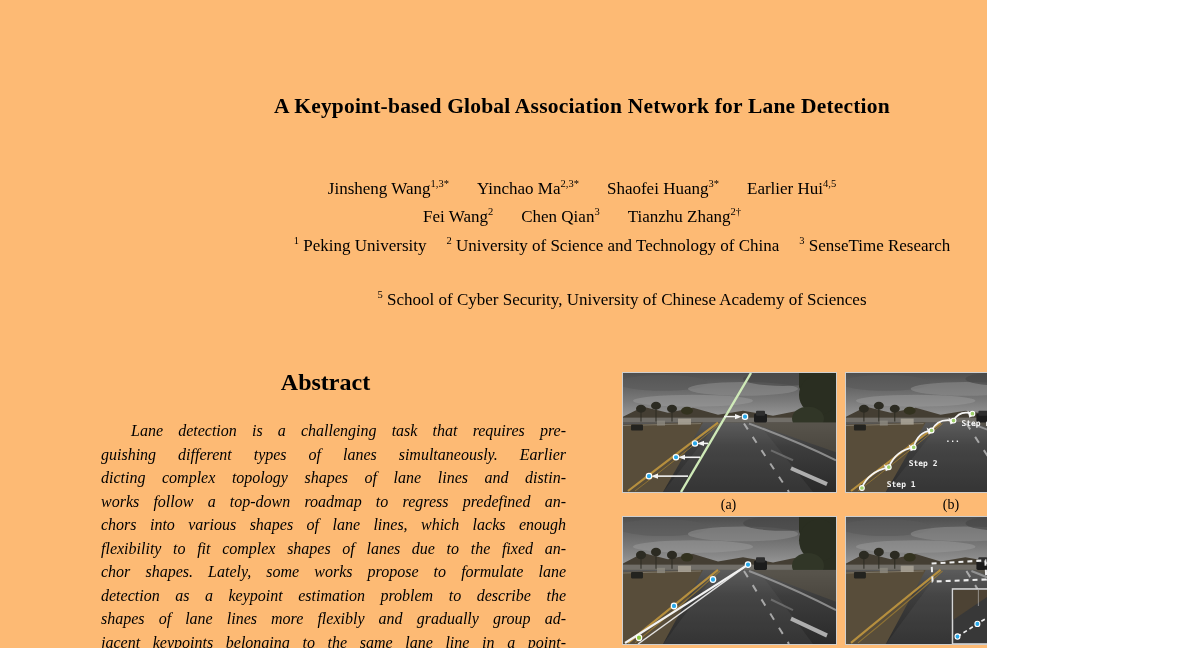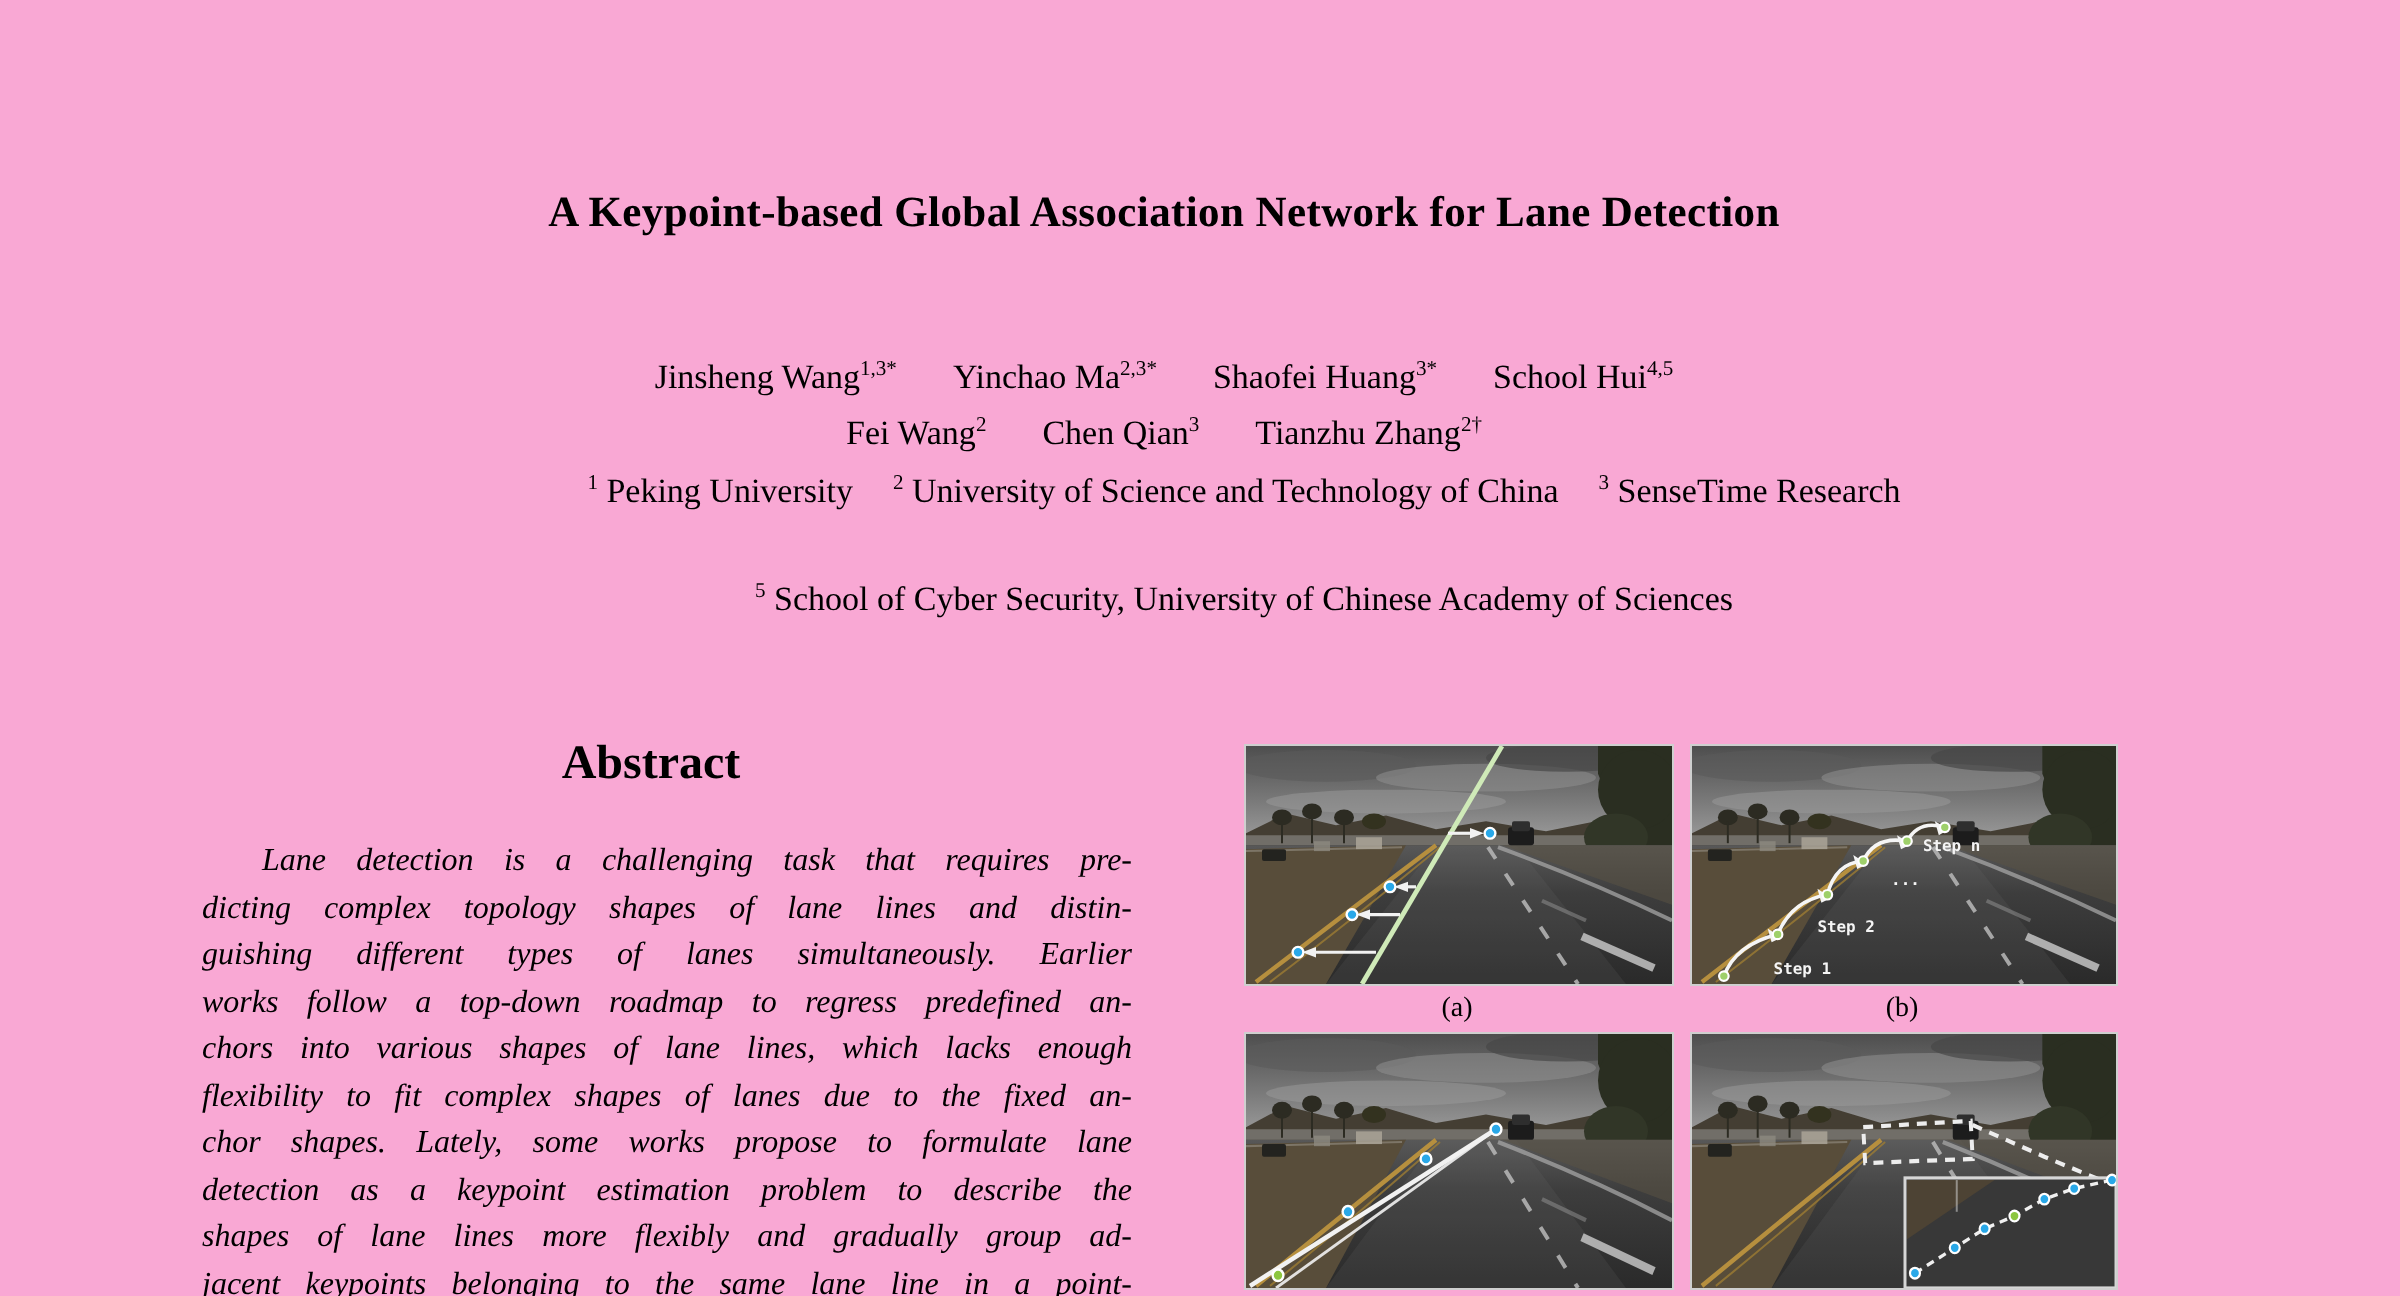--- a/index.html
+++ b/index.html
@@ -1,16 +1,16 @@
 <!DOCTYPE html>
 <html><head>
 <meta charset="utf-8">
 <style>
   html,body{margin:0;padding:0;background:#fff;}
-  #page{position:relative;width:1200px;height:648px;background:#f9a8d4;overflow:hidden;
+  #page{position:relative;width:987px;height:648px;background:#fdba74;overflow:hidden;
         font-family:"Liberation Serif",serif;color:#000;}
   .centerband{position:absolute;left:0;width:1164px;text-align:center;}
   #paper-title{top:94px;font-size:21.5px;font-weight:bold;letter-spacing:.2px;}
   .authors-line{font-size:17px;}
   #authors-line-1{top:179px;}
   #authors-line-2{top:207px;}
   .author{margin:0 14px;white-space:nowrap;}
   sup{font-size:62%;vertical-align:super;line-height:0;}
   .affil-line{font-size:17px;padding-left:40px;}
   #affil-line-1{top:236px;}
@@ -37,39 +37,39 @@
         fill:#f5f5f5;}
 </style>
 </head>
 <body>
 
 <div id="page">
 
   <div id="paper-title" class="centerband">A Keypoint-based Global Association Network for Lane Detection</div>
 
   <div id="authors-line-1" class="centerband authors-line">
-    <span class="author"><span>Jinsheng Wang</span><sup>1,3*</sup></span><span class="author"><span>Yinchao Ma</span><sup>2,3*</sup></span><span class="author"><span>Shaofei Huang</span><sup>3*</sup></span><span class="author"><span>School Hui</span><sup>4,5</sup></span>
+    <span class="author"><span>Jinsheng Wang</span><sup>1,3*</sup></span><span class="author"><span>Yinchao Ma</span><sup>2,3*</sup></span><span class="author"><span>Shaofei Huang</span><sup>3*</sup></span><span class="author"><span>Earlier Hui</span><sup>4,5</sup></span>
   </div>
 
   <div id="authors-line-2" class="centerband authors-line">
     <span class="author"><span>Fei Wang</span><sup>2</sup></span><span class="author"><span>Chen Qian</span><sup>3</sup></span><span class="author"><span>Tianzhu Zhang</span><sup>2†</sup></span>
   </div>
 
   <div id="affil-line-1" class="centerband affil-line">
     <span class="affil"><sup>1</sup> <span>Peking University</span></span><span class="affil"><sup>2</sup> <span>University of Science and Technology of China</span></span><span class="affil"><sup>3</sup> <span>SenseTime Research</span></span>
   </div>
   <div id="affil-line-3" class="centerband affil-line">
     <span class="affil"><sup>5</sup> <span>School of Cyber Security, University of Chinese Academy of Sciences</span></span>
   </div>
 
   <div id="abstract-heading">Abstract</div>
   <div id="abstract-body">
     <div class="abs-line first">Lane detection is a challenging task that requires pre-</div>
+    <div class="abs-line">guishing different types of lanes simultaneously.  Earlier</div>
     <div class="abs-line">dicting complex topology shapes of lane lines and distin-</div>
-    <div class="abs-line">guishing different types of lanes simultaneously.  Earlier</div>
     <div class="abs-line">works follow a top-down roadmap to regress predefined an-</div>
     <div class="abs-line">chors into various shapes of lane lines, which lacks enough</div>
     <div class="abs-line">flexibility to fit complex shapes of lanes due to the fixed an-</div>
     <div class="abs-line">chor shapes. Lately, some works propose to formulate lane</div>
     <div class="abs-line">detection as a keypoint estimation problem to describe the</div>
     <div class="abs-line">shapes of lane lines more flexibly and gradually group ad-</div>
     <div class="abs-line">jacent keypoints belonging to the same lane line in a point-</div>
   </div>
 
   <svg width="0" height="0" style="position:absolute" aria-hidden="true">

